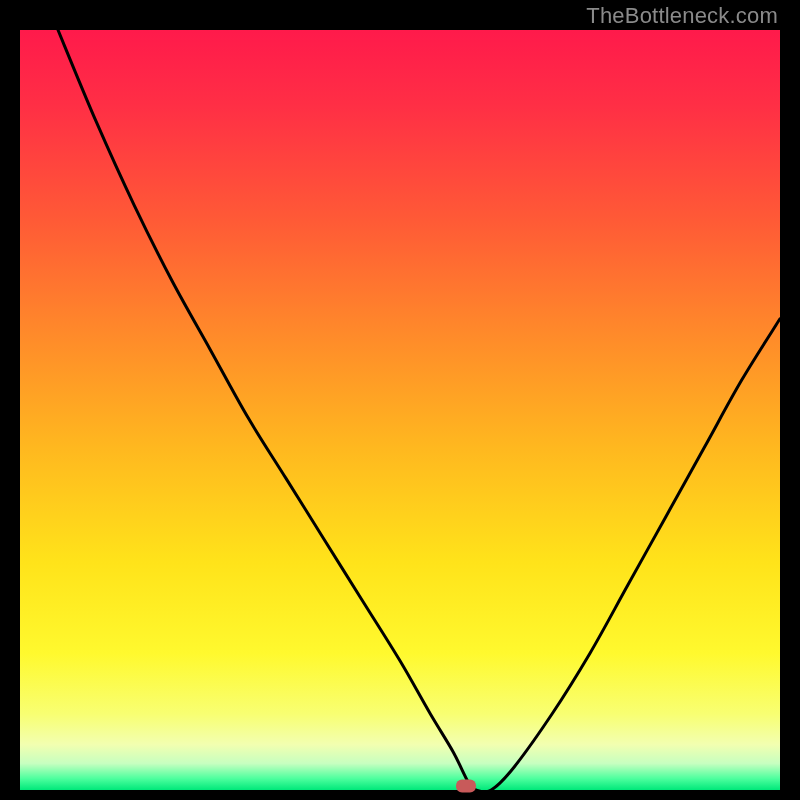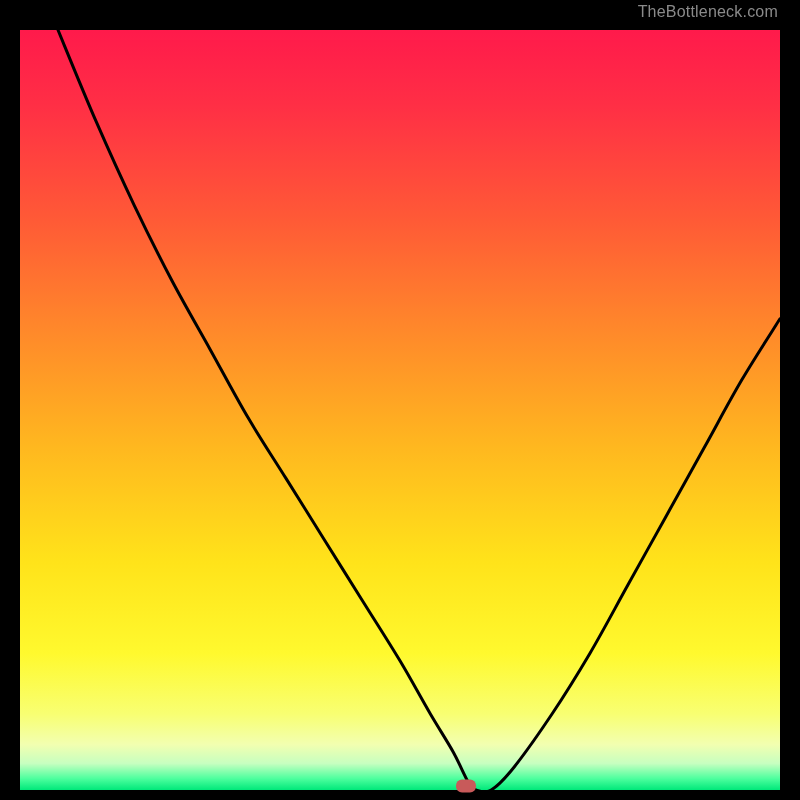--- a/index.html
+++ b/index.html
@@ -24,21 +24,21 @@
     left: 0;
     top: 0;
     width: 760px;
     height: 760px;
   }
   .watermark {
     position: absolute;
     top: 3px;
     right: 22px;
     color: #8a8a8a;
-    font-size: 16px;
+    font-size: 22px;
     font-weight: 500;
     letter-spacing: 0.2px;
   }
   .marker {
     position: absolute;
     width: 20px;
     height: 13px;
     border-radius: 6px;
     transform: translate(-50%, -50%);
   }

